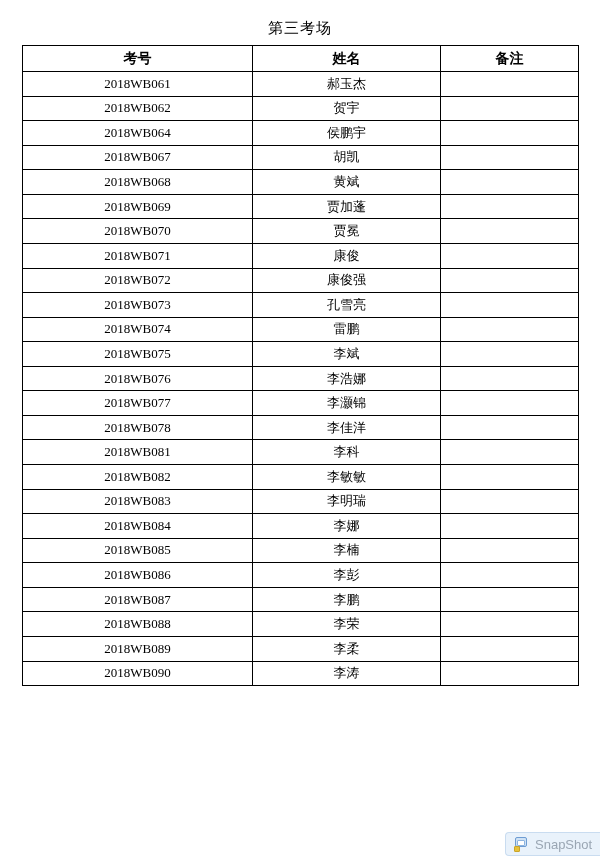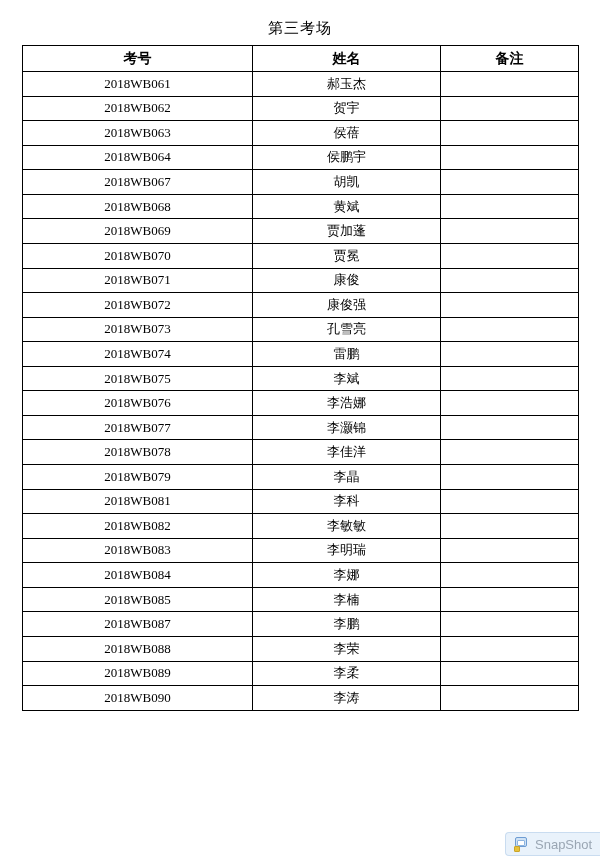--- a/index.html
+++ b/index.html
@@ -118,25 +118,20 @@
         <td>2018WB061</td>
         <td>郝玉杰</td>
         <td></td>
       </tr>
       <tr>
         <td>2018WB062</td>
         <td>贺宇</td>
         <td></td>
       </tr>
       <tr>
-        <td>2018WB063</td>
-        <td>侯蓓</td>
-        <td></td>
-      </tr>
-      <tr>
         <td>2018WB064</td>
         <td>侯鹏宇</td>
         <td></td>
       </tr>
       <tr>
         <td>2018WB067</td>
         <td>胡凯</td>
         <td></td>
       </tr>
       <tr>
@@ -188,25 +183,20 @@
         <td>2018WB077</td>
         <td>李灏锦</td>
         <td></td>
       </tr>
       <tr>
         <td>2018WB078</td>
         <td>李佳洋</td>
         <td></td>
       </tr>
       <tr>
-        <td>2018WB079</td>
-        <td>李晶</td>
-        <td></td>
-      </tr>
-      <tr>
         <td>2018WB081</td>
         <td>李科</td>
         <td></td>
       </tr>
       <tr>
         <td>2018WB082</td>
         <td>李敏敏</td>
         <td></td>
       </tr>
       <tr>
@@ -215,20 +205,25 @@
         <td></td>
       </tr>
       <tr>
         <td>2018WB084</td>
         <td>李娜</td>
         <td></td>
       </tr>
       <tr>
         <td>2018WB085</td>
         <td>李楠</td>
+        <td></td>
+      </tr>
+      <tr>
+        <td>2018WB086</td>
+        <td>李彭</td>
         <td></td>
       </tr>
       <tr>
         <td>2018WB087</td>
         <td>李鹏</td>
         <td></td>
       </tr>
       <tr>
         <td>2018WB088</td>
         <td>李荣</td>

